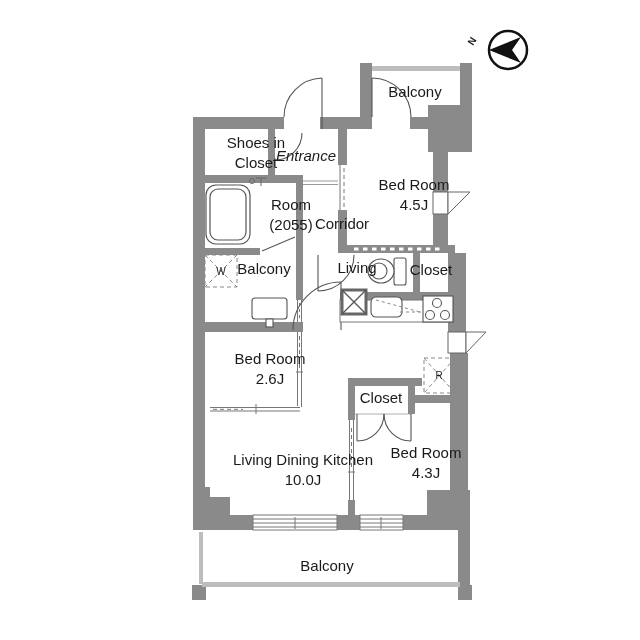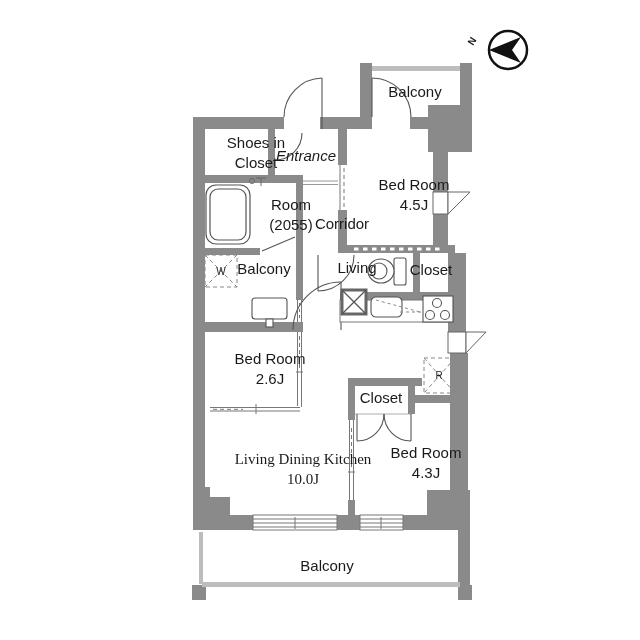--- a/index.html
+++ b/index.html
@@ -229,21 +229,21 @@
   <div class="lbl sm" style="left:221px;top:271px;">W</div>
   <div class="lbl" style="left:264px;top:269px;">Balcony</div>
   <div class="lbl" style="left:357px;top:268px;">Living</div>
   <div class="lbl" style="left:431px;top:270px;">Closet</div>
   <div class="lbl" style="left:250px;top:368px;">
     <span>Bed Room</span>
     <span>2.6J</span>
   </div>
   <div class="lbl sm" style="left:439px;top:375px;">R</div>
   <div class="lbl" style="left:381px;top:398px;">Closet</div>
-  <div class="lbl" style="left:283px;top:469px;font-family:Liberation Serif, serif;">
+  <div class="lbl" style="left:283px;top:469px;">
     <span>Living Dining Kitchen</span>
     <span>10.0J</span>
   </div>
   <div class="lbl" style="left:406px;top:462px;">
     <span>Bed Room</span>
     <span>4.3J</span>
   </div>
   <div class="lbl" style="left:327px;top:566px;">Balcony</div>
   <div class="lbl north" style="left:472px;top:41px;">N</div>
 

